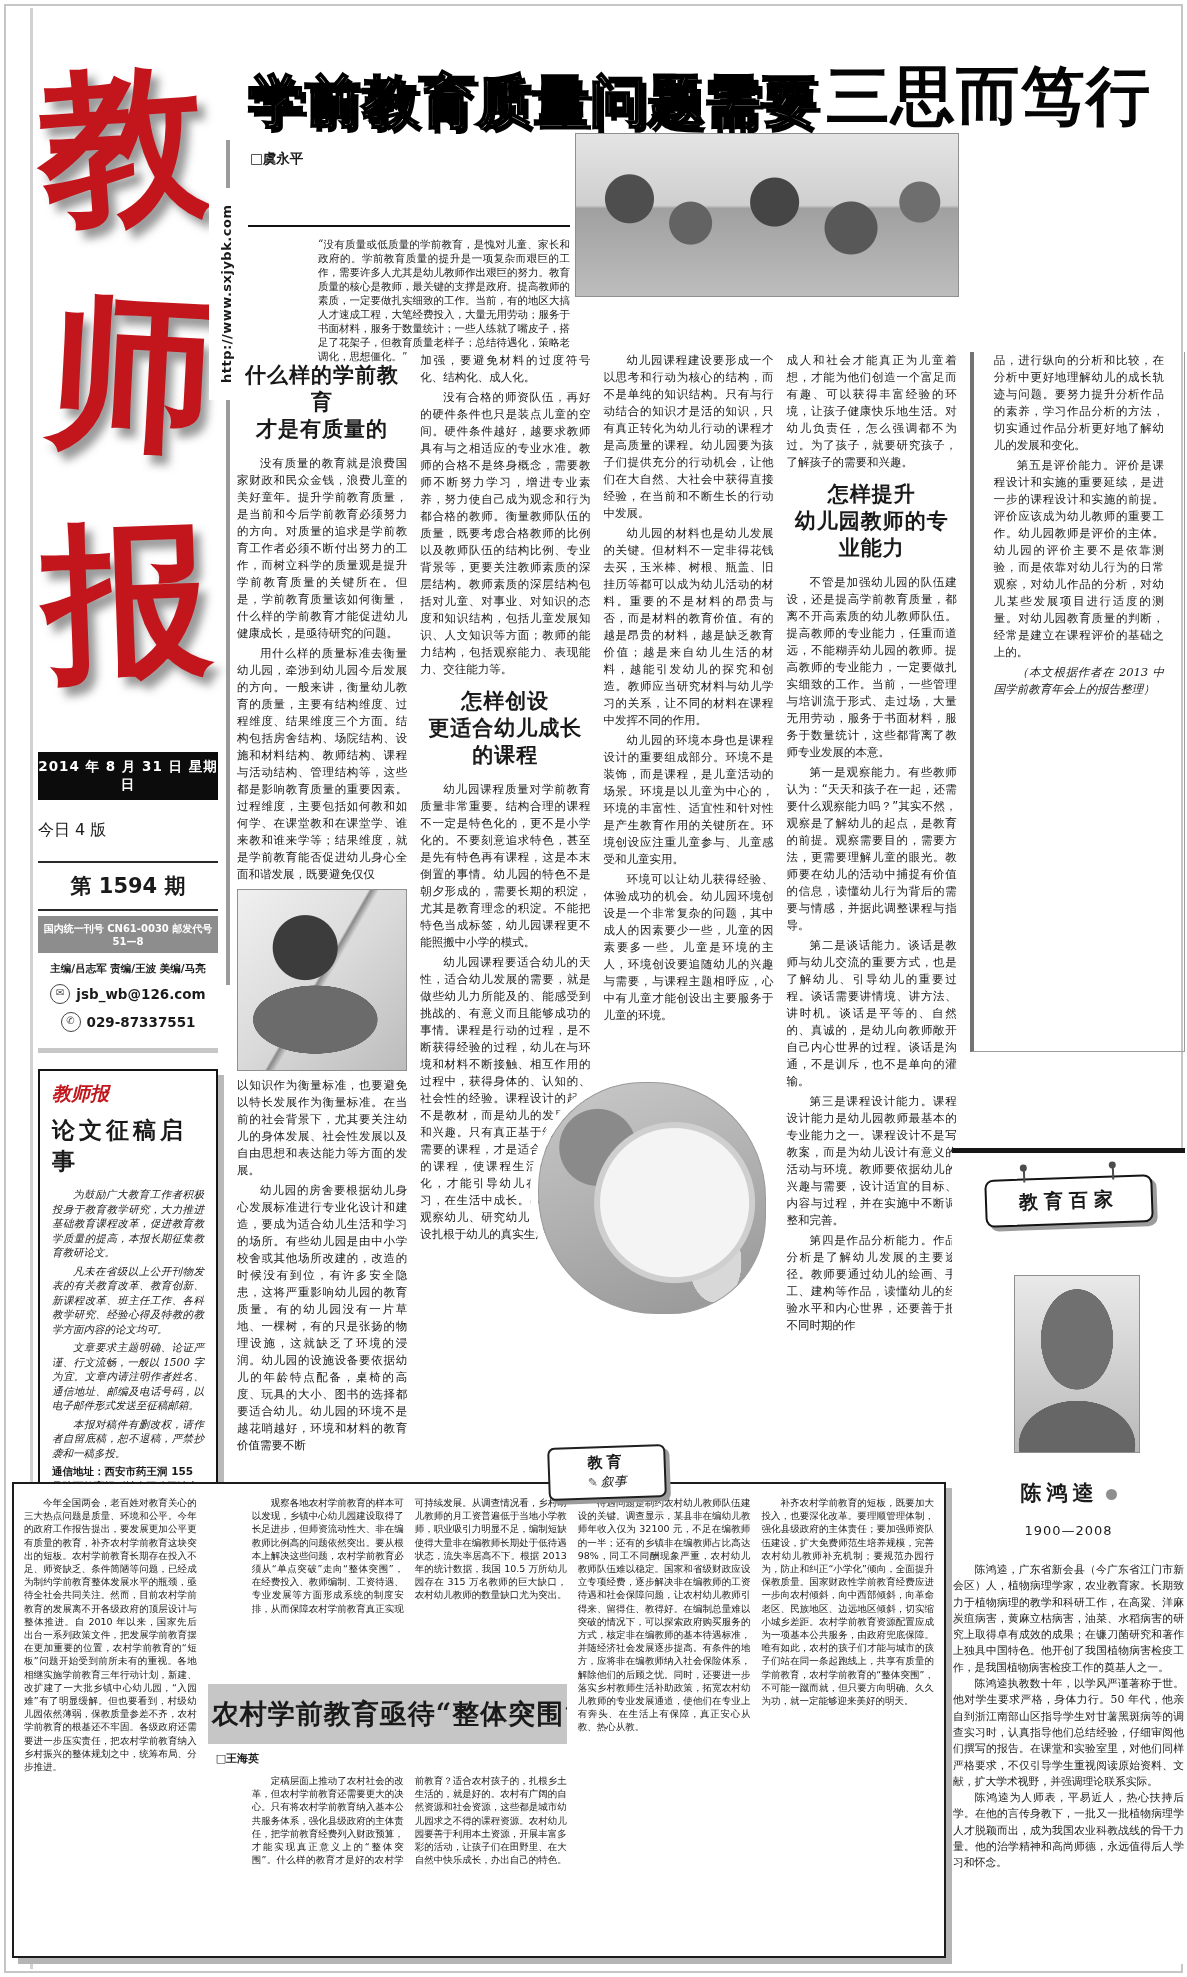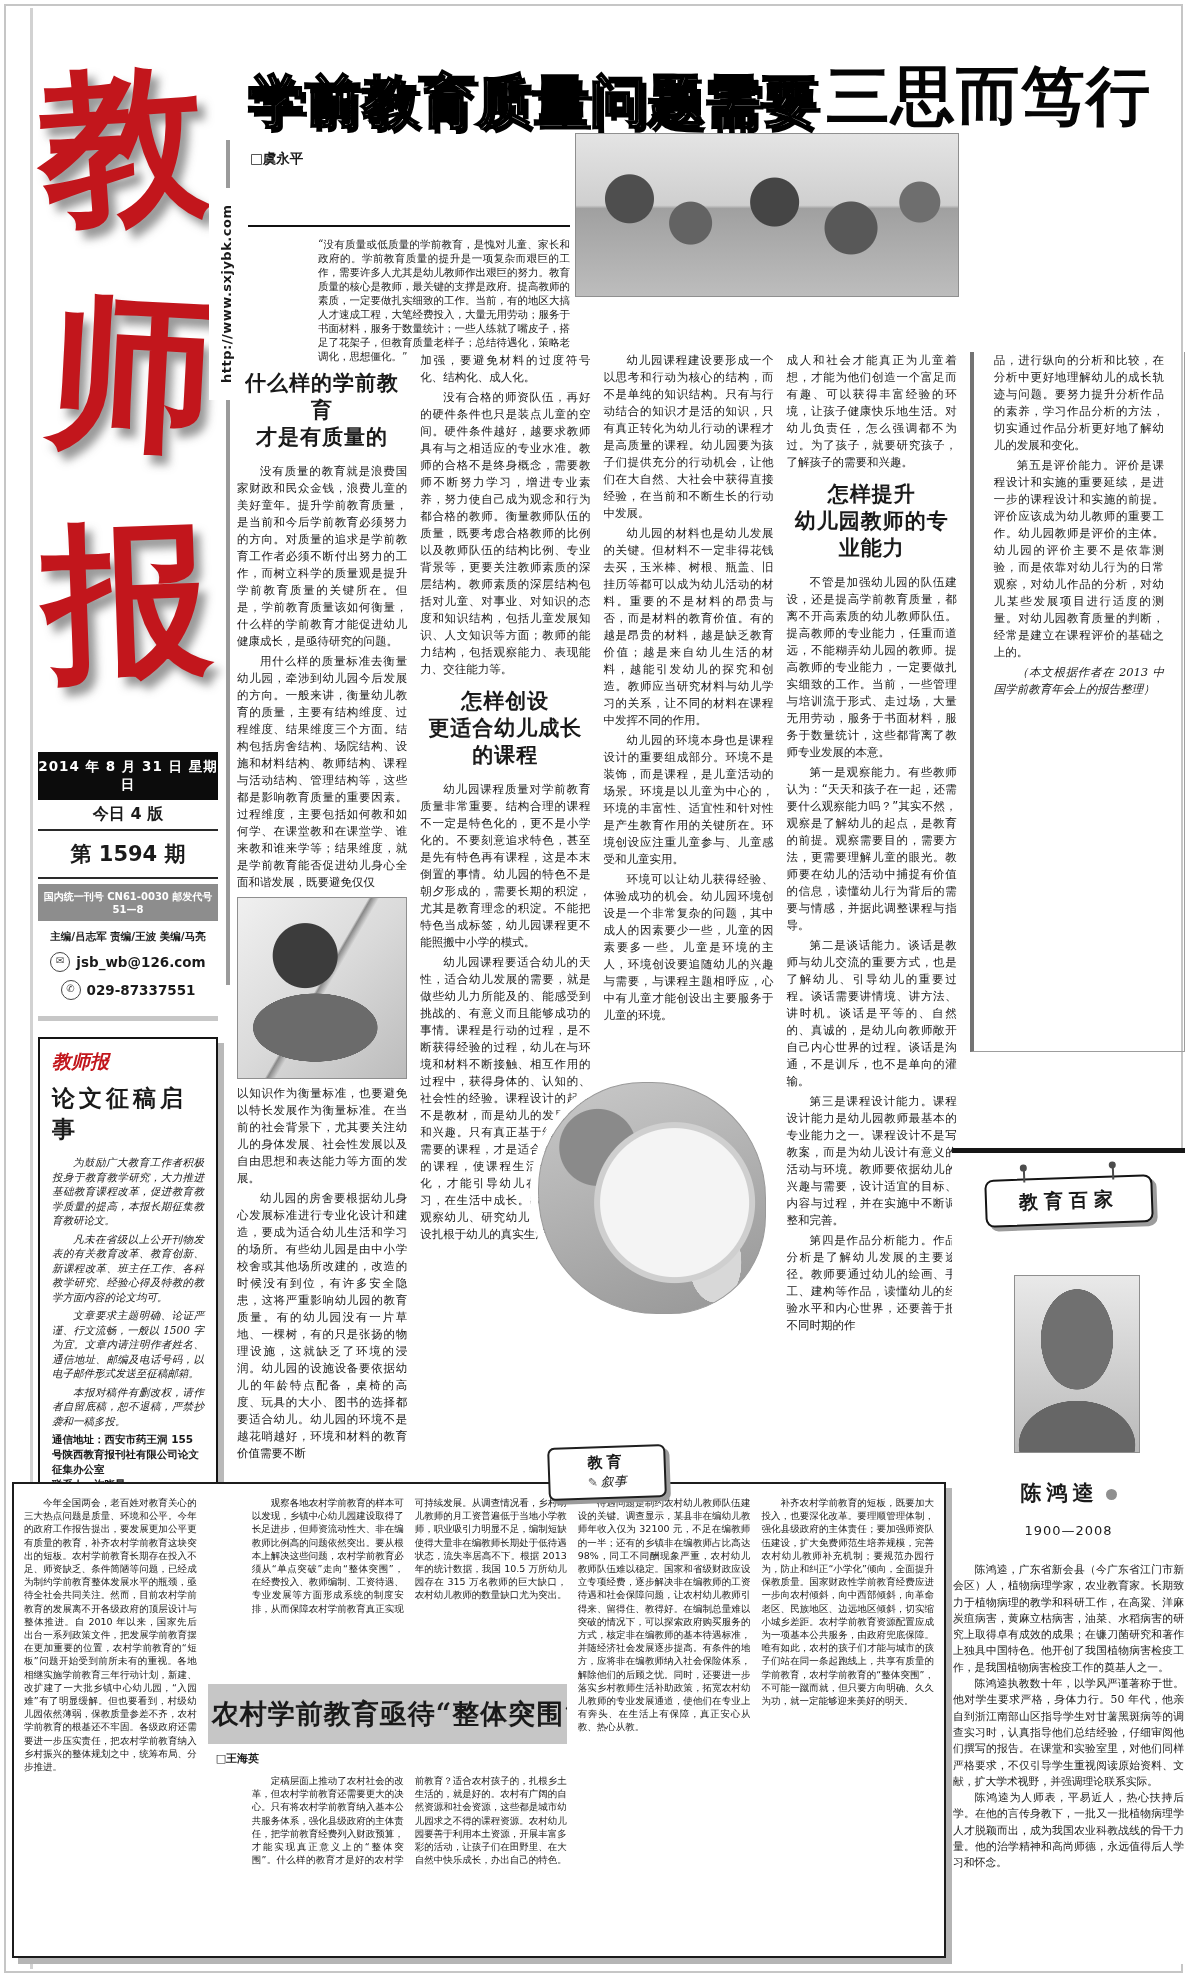--- a/index.html
+++ b/index.html
@@ -14,21 +14,21 @@
   
   #sidebar{position:absolute;left:38px;top:16px;width:180px;}
   .logo-wrap{height:722px;padding-top:14px;}
   .logo-char{font-family:"DejaVu Serif","Liberation Serif",serif;font-weight:700;
     font-size:168px;line-height:228px;color:#c2161c;text-align:center;
     text-shadow:7px 9px 8px rgba(70,70,70,.55);}
   .logo-char.c0{transform:rotate(-4deg) translateX(-5px);}
   .logo-char.c1{transform:rotate(3deg) translateX(4px);}
   .logo-char.c2{transform:rotate(-2deg);}
   .date-bar{background:#0c0c0c;color:#fff;font-size:13.5px;font-weight:700;text-align:center;padding:6px 0;letter-spacing:1px;}
-  .edition{font-size:16px;font-weight:700;text-align:center;padding:4px 0;border-bottom:2px solid #2a2a2a;}
+  .edition{font-size:16px;font-weight:400;padding:20px 0;border-bottom:2px solid #2a2a2a;}
   .issue{font-size:21px;font-weight:700;text-align:center;padding:9px 0;border-bottom:2px solid #2a2a2a;}
   .issn-bar{background:#8d8d8d;color:#fff;font-size:10px;font-weight:700;text-align:center;padding:6px 0;margin-top:5px;}
   .staff{font-size:10.5px;font-weight:700;text-align:center;padding:9px 0 4px;}
   .contact{display:flex;align-items:center;justify-content:center;gap:6px;font-size:13.5px;font-weight:800;padding:4px 0;}
   .cicon{width:18px;height:18px;border:1.5px solid #444;border-radius:50%;font-size:10px;line-height:16px;text-align:center;color:#444;flex:0 0 auto;}
   .sep-bar{height:5px;background:#c7c7c7;margin:12px 0 16px;}
 
   
   .cfp{border:2px solid #141414;box-shadow:6px 6px 0 #b9b9b9;padding:10px 12px;background:#fff;height:450px;box-sizing:border-box;}
   .cfp-logo{font-family:"DejaVu Serif","Liberation Serif",serif;font-style:italic;font-weight:800;color:#c2161c;font-size:19px;}
@@ -61,21 +61,21 @@
       radial-gradient(circle at 72% 58%, #585858 0 26px, rgba(0,0,0,0) 27px),
       radial-gradient(circle at 90% 42%, #6e6e6e 0 20px, rgba(0,0,0,0) 21px),
       linear-gradient(180deg,#e4e4e4 0%,#cfcfcf 44%,#a0a0a0 46%,#bdbdbd 100%);}
 
   
   #main-cols{position:absolute;left:237px;top:352px;width:948px;display:flex;gap:13px;}
   .mcol{flex:1;font-size:11.5px;line-height:17px;text-align:justify;}
   .mcol p{margin:0 0 3px;text-indent:2em;}
   .mcol p.noind{text-indent:0;}
   .sec-head{text-align:center;font-weight:900;font-size:21px;line-height:27px;margin:10px 0 12px;letter-spacing:1px;}
-  .sec-head.first{margin-top:18px;}
+  .sec-head.first{margin-top:10px;}
   #photo-drawing{width:100%;height:182px;margin:6px 0;box-sizing:border-box;
     background:
       radial-gradient(circle at 40% 32%, #3c3c3c 0 32px, rgba(0,0,0,0) 33px),
       radial-gradient(ellipse 62px 34px at 46% 72%, #6b6b6b 0 100%, rgba(0,0,0,0) 101%),
       linear-gradient(120deg, rgba(0,0,0,0) 48%, #888 49%, rgba(0,0,0,0) 52%),
       linear-gradient(135deg,#f0f0f0 0%,#dadada 50%,#bcbcbc 100%);}
   .mcol5{border-left:4px solid #737373;border-right:1px solid #9d9d9d;border-bottom:1px solid #9d9d9d;
     padding:0 20px 12px;height:700px;box-sizing:border-box;overflow:hidden;}
   .note{font-family:"DejaVu Serif","Liberation Serif",serif;font-style:italic;}
   #photo-baby{position:absolute;left:538px;top:1082px;width:226px;height:230px;z-index:3;

